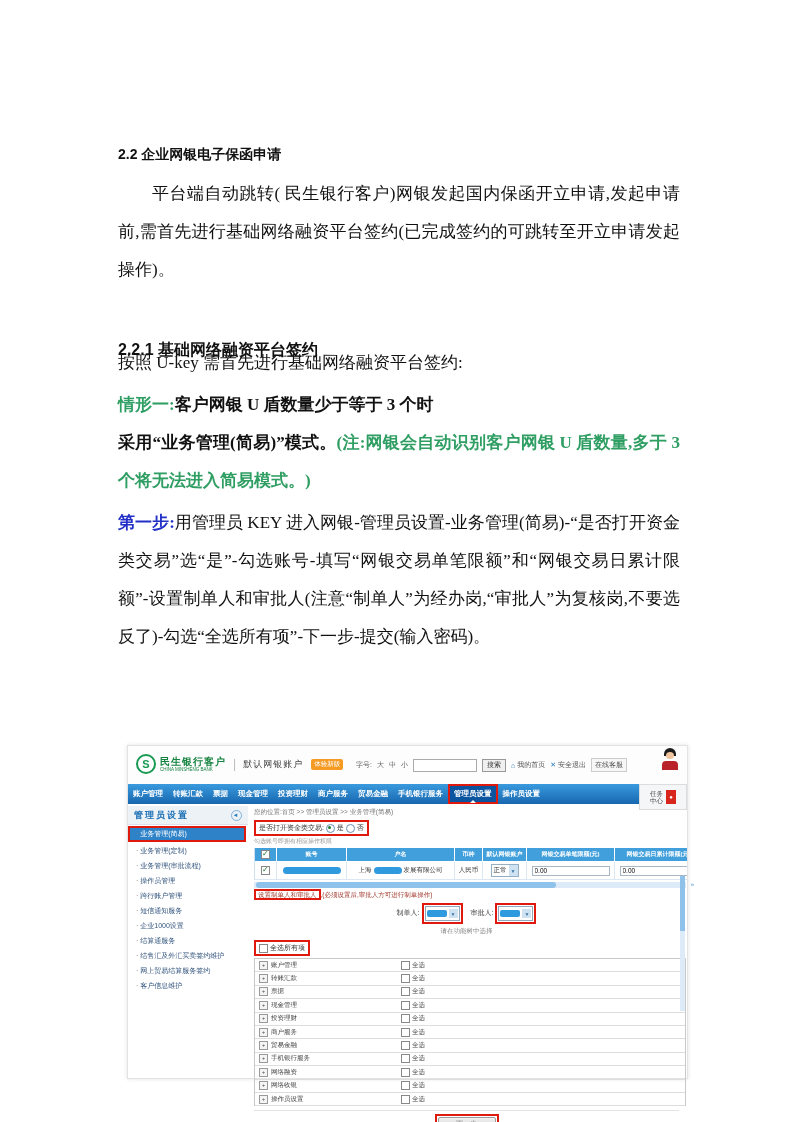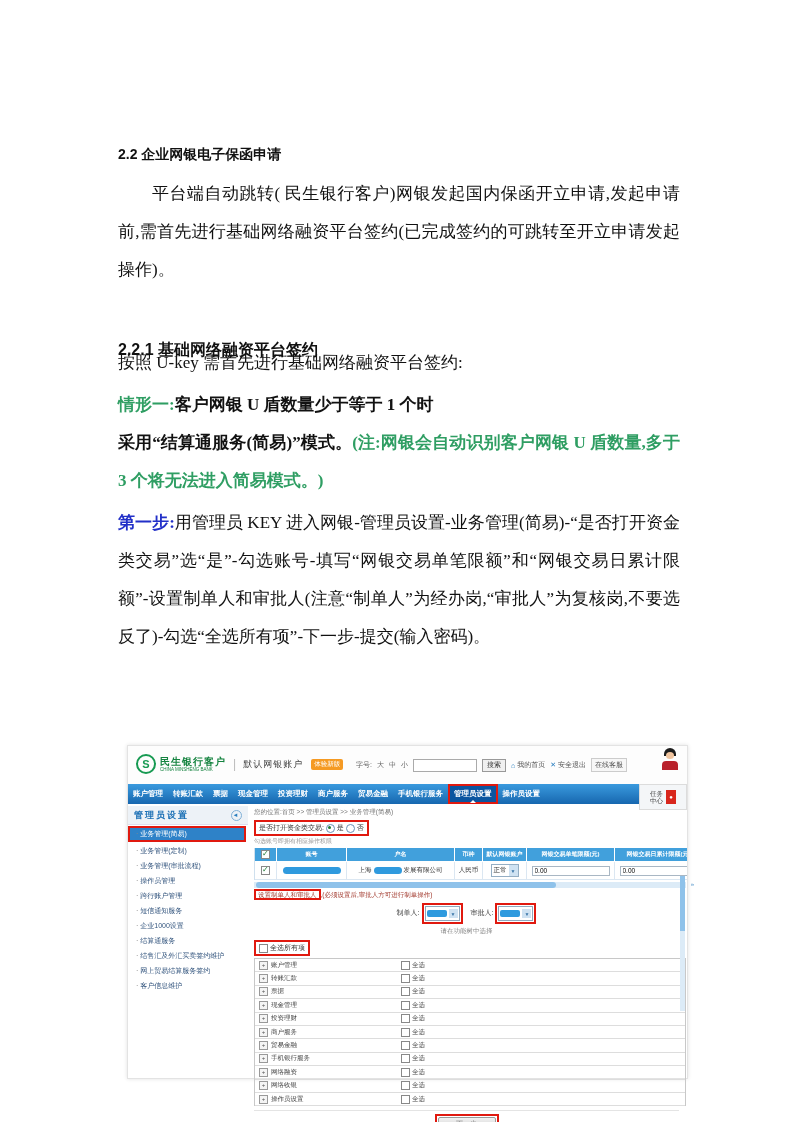--- a/index.html
+++ b/index.html
@@ -118,22 +118,22 @@
 </head>
 <body>
 
 <div class="page">
 
   <div class="doc">
     <h1 class="abs" style="top:0;">2.2 企业网银电子保函申请</h1>
     <p class="para indent abs" style="top:29px;">平台端自动跳转( 民生银行客户)网银发起国内保函开立申请,发起申请前,需首先进行基础网络融资平台签约(已完成签约的可跳转至开立申请发起操作)。</p>
     <h2 class="abs" style="top:178px;margin-top:16px;">2.2.1 基础网络融资平台签约</h2>
     <p class="para abs" style="top:198px;">按照 U-key 需首先进行基础网络融资平台签约:</p>
-    <p class="para abs" style="top:240px;"><span class="green">情形一:</span><span class="bold">客户网银 U 盾数量少于等于 1 个时</span></p>
-    <p class="para abs" style="top:278px;"><span class="bold">采用“结算通服务(简易)”模式。</span><span class="green">(注:网银会自动识别客户网银 U 盾数量,多于 3 个将无法进入简易模式。)</span></p>
+    <p class="para abs" style="top:240px;"><span class="green">情形一:</span><span class="bold">客户网银 U 盾数量少于等于 3 个时</span></p>
+    <p class="para abs" style="top:278px;"><span class="bold">采用“业务管理(简易)”模式。</span><span class="green">(注:网银会自动识别客户网银 U 盾数量,多于 3 个将无法进入简易模式。)</span></p>
     <p class="para abs" style="top:358px;"><span class="blue">第一步:</span><span>用管理员 KEY 进入网银-管理员设置-业务管理(简易)-“是否打开资金类交易”选“是”-勾选账号-填写“网银交易单笔限额”和“网银交易日累计限额”-设置制单人和审批人(注意“制单人”为经办岗,“审批人”为复核岗,不要选反了)-勾选“全选所有项”-下一步-提交(输入密码)。</span></p>
   </div>
 
   <div class="shot">
 
     <div class="bk-header">
       <div class="logo-wrap">
         <div class="logo-circle">S</div>
         <div>
           <div class="brand-cn">民生银行客户</div>

